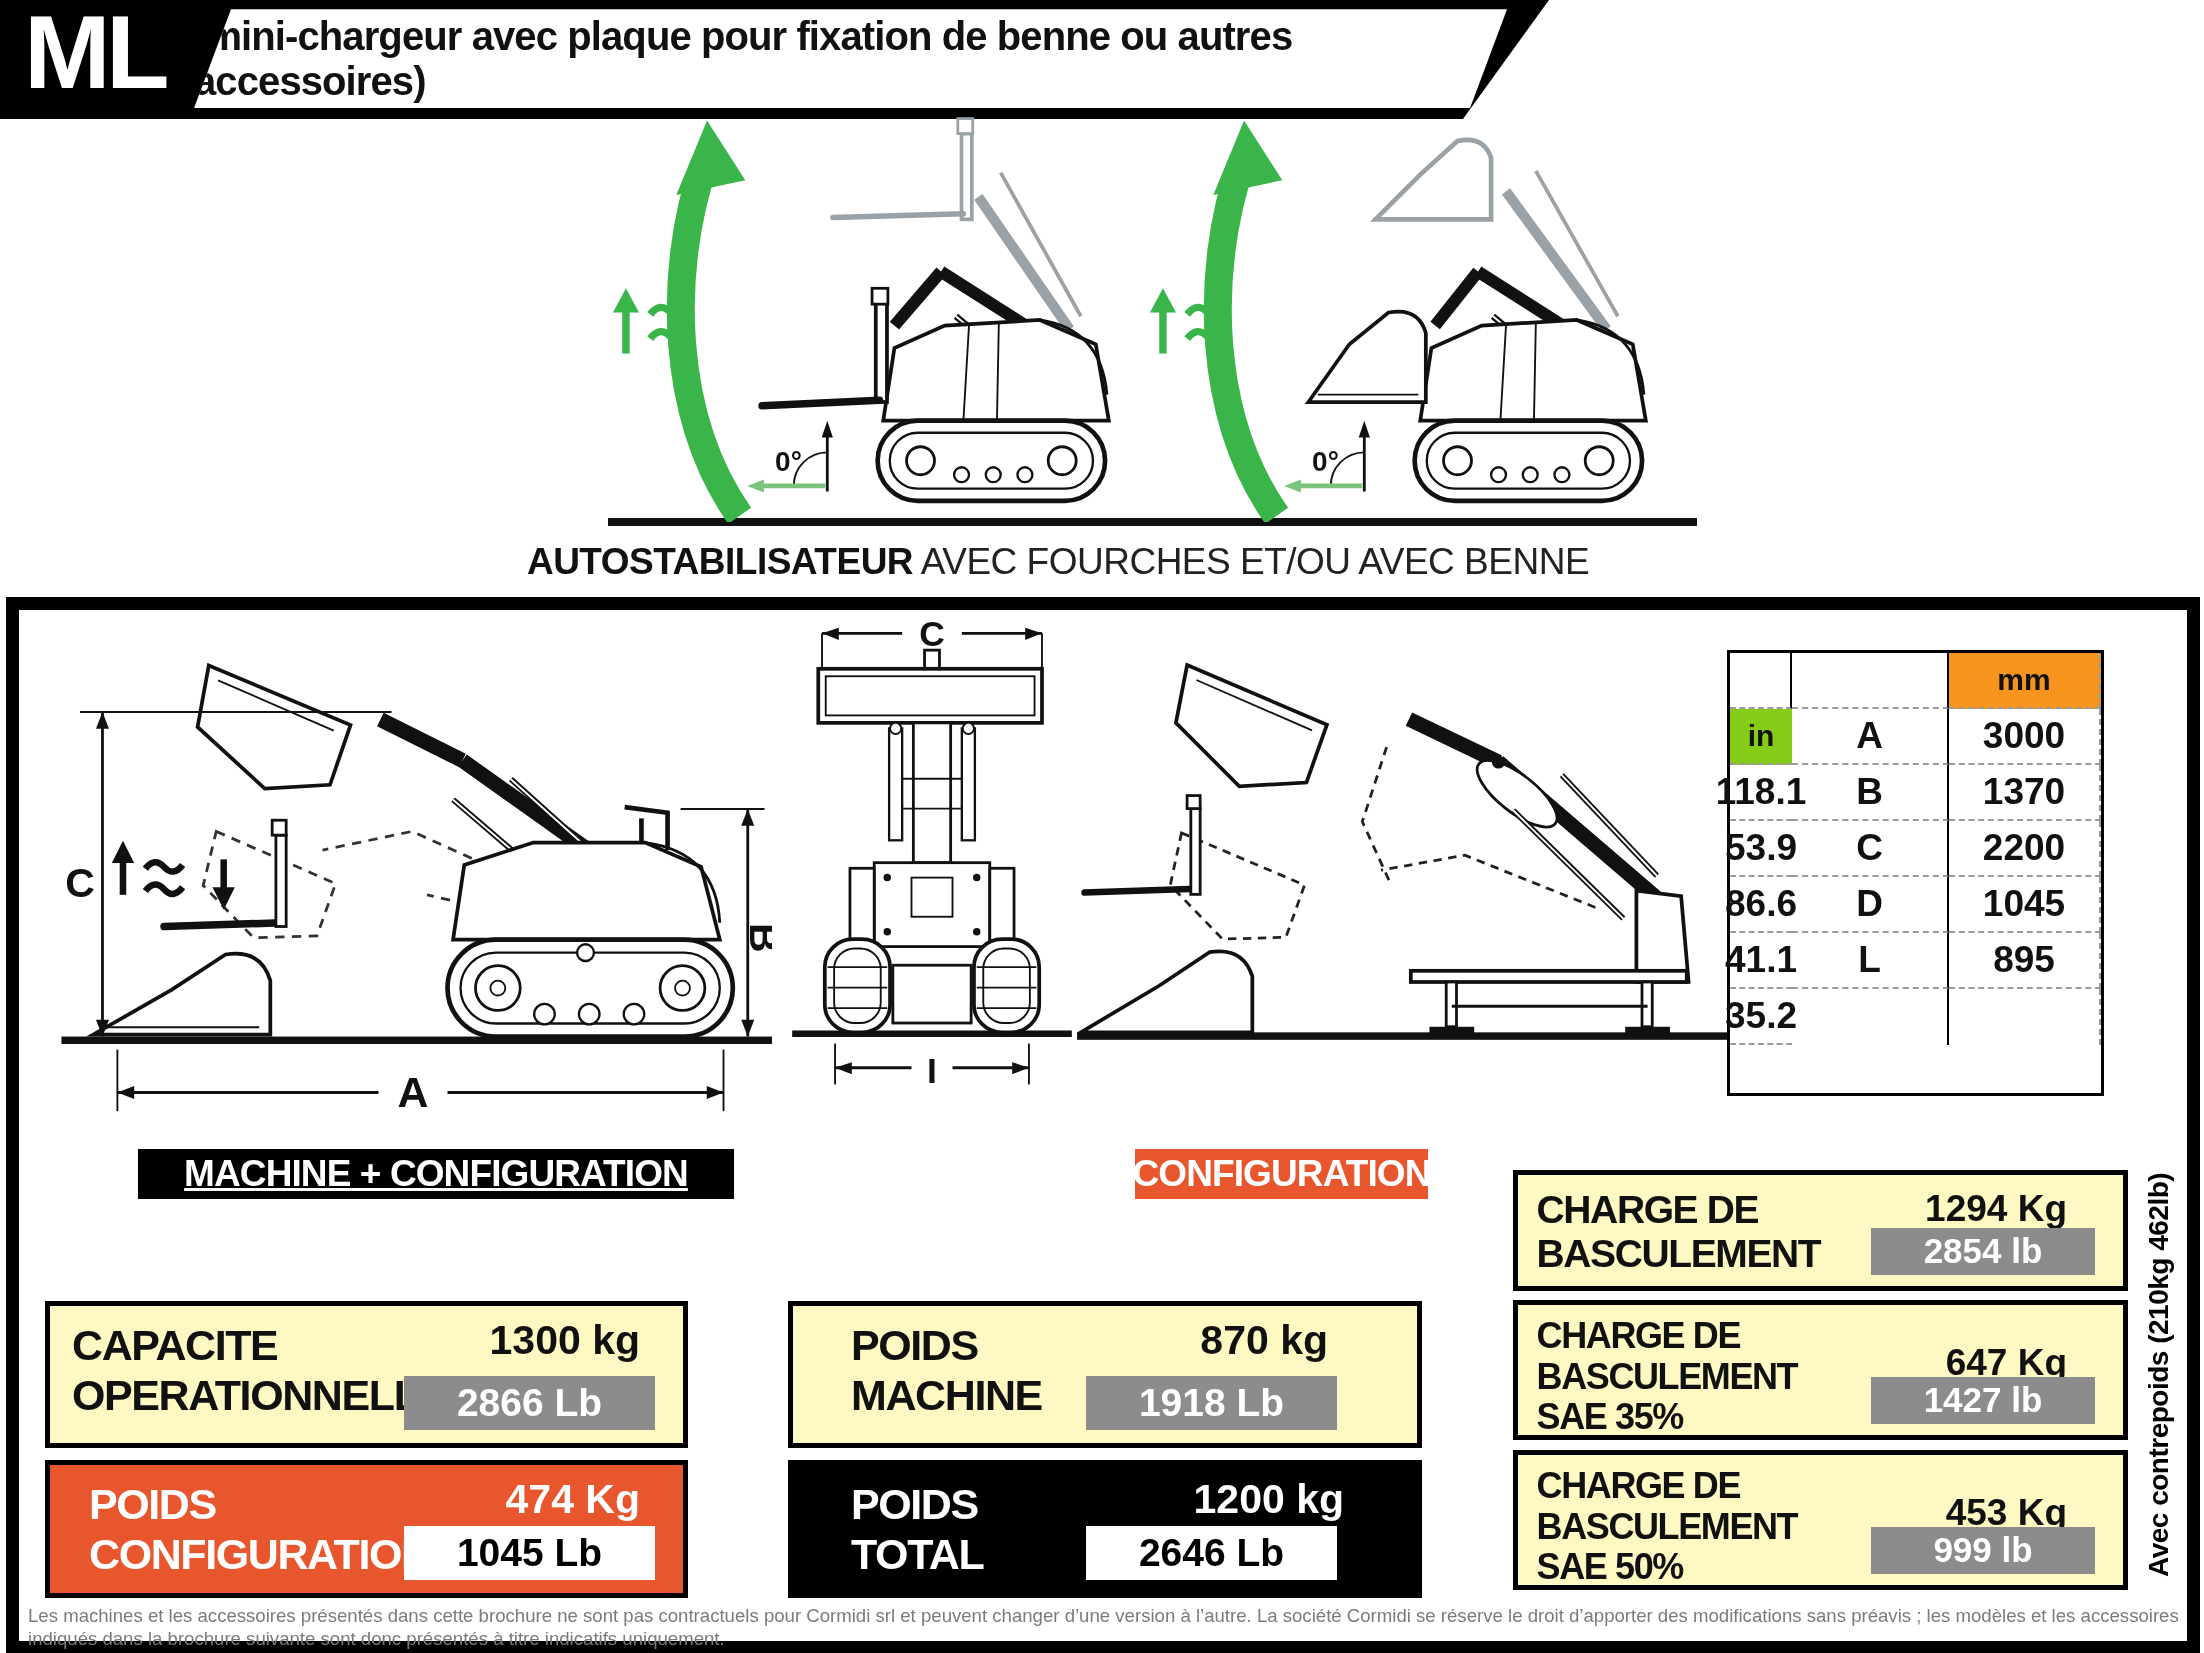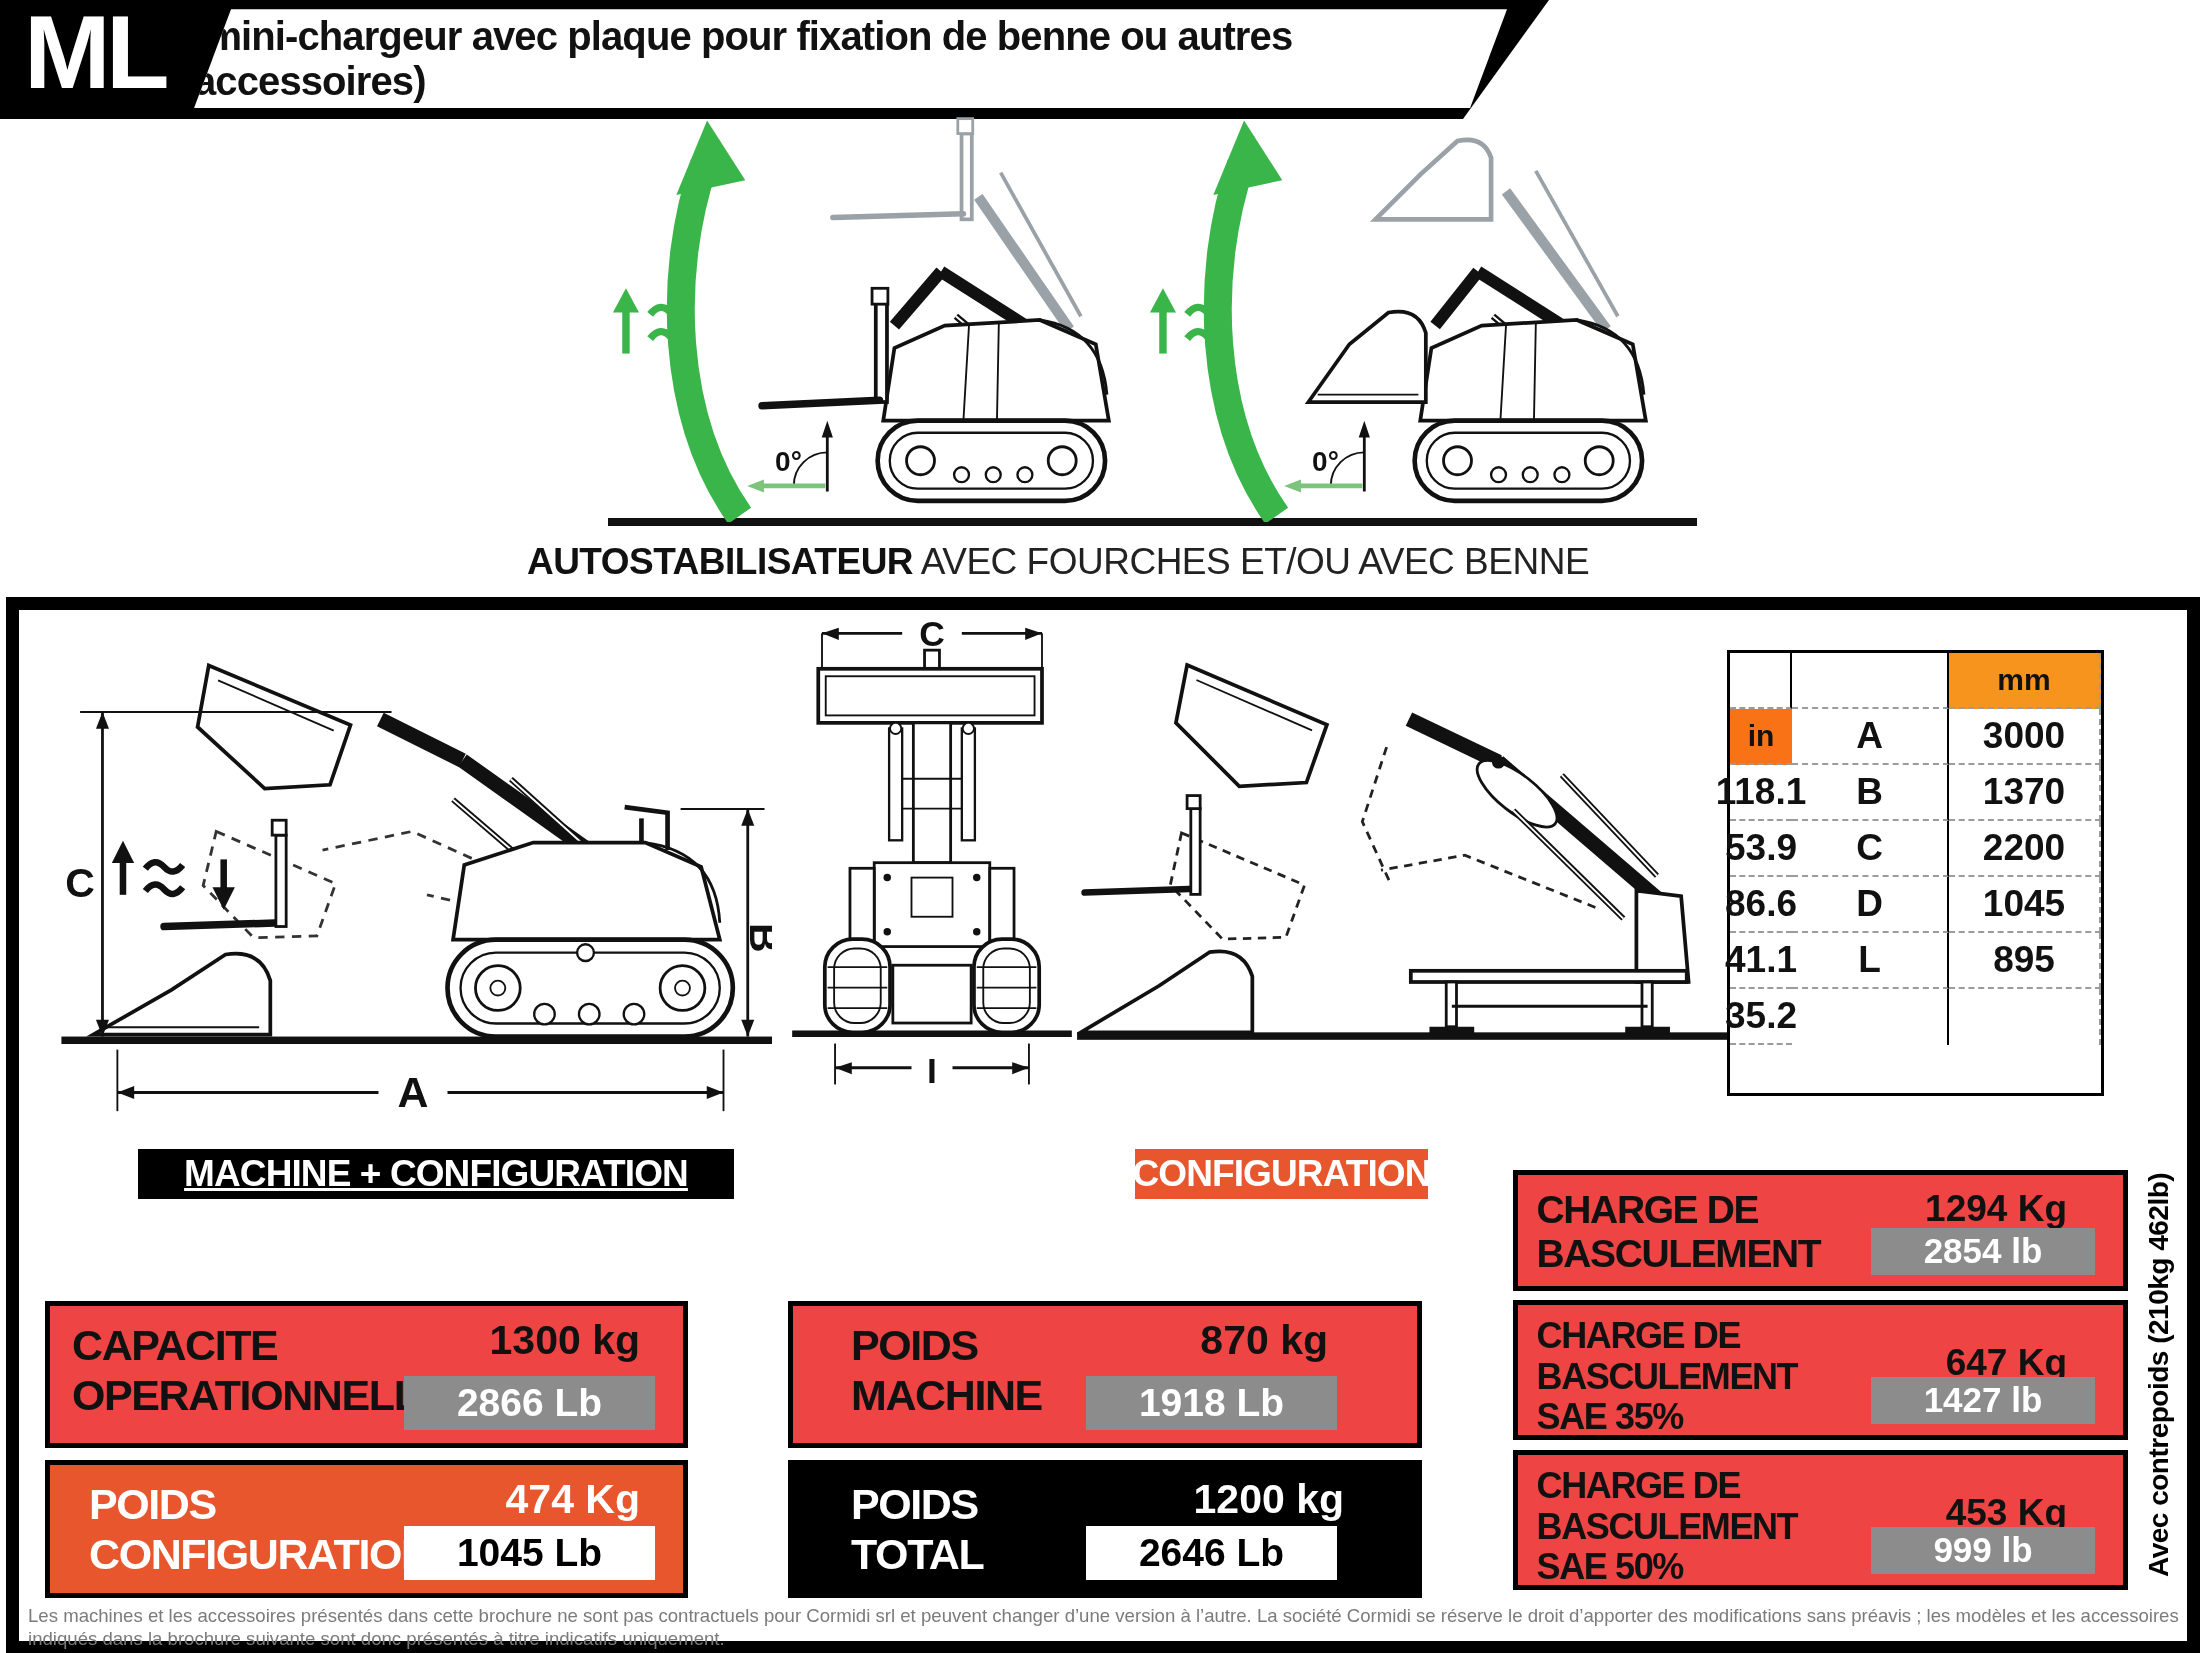--- a/index.html
+++ b/index.html
@@ -44,26 +44,26 @@
   .dims-table{position:absolute;left:1727px;top:650px;width:377px;height:446px;
      border:3.7px solid #000;box-sizing:border-box;background:#fff;
      display:grid;grid-template-columns:62px 157px 1fr;
      grid-template-rows:56px 56px 56px 56px 56px 56px 56px 1fr;}
   .dt-cell{display:flex;align-items:center;justify-content:center;
      border-bottom:2.8px dashed #9b9b9b;box-sizing:border-box;}
   .dt-lab{border-right:2.8px solid #000;font-weight:700;font-size:37px;}
   .dt-mmcol{border-right:2.8px dashed #9b9b9b;}
   .dt-model{grid-column:2/4;font-weight:800;font-size:48px;letter-spacing:-0.9px;}
   .dt-mmhead{background:#F7941E;font-weight:700;font-size:30px;}
-  .dt-inhead{background:#f97316;font-weight:700;font-size:30px;}
+  .dt-inhead{background:#84cc16;font-weight:700;font-size:30px;}
   .dt-val{font-weight:700;font-size:37px;}
   .dt-last{border-bottom:none;}
 
   
-  .spec-box{position:absolute;border:5.6px solid #000;background:#ef4444;box-sizing:border-box;}
+  .spec-box{position:absolute;border:5.6px solid #000;background:#fef9c3;box-sizing:border-box;}
   .sb-title{position:absolute;font-weight:700;letter-spacing:-1.4px;line-height:1.16;}
   .sb-kg{position:absolute;font-weight:700;}
   .sb-badge{position:absolute;display:flex;align-items:center;justify-content:center;
      font-weight:700;}
   .badge-gray{background:#8C8C8C;color:#fff;}
   .badge-white{background:#fff;color:#000;}
   .box-orange{background:#E8562E;color:#fff;}
   .box-black{background:#000;color:#fff;}
 
   .big-box .sb-title{left:22px;top:15px;font-size:43px;}

